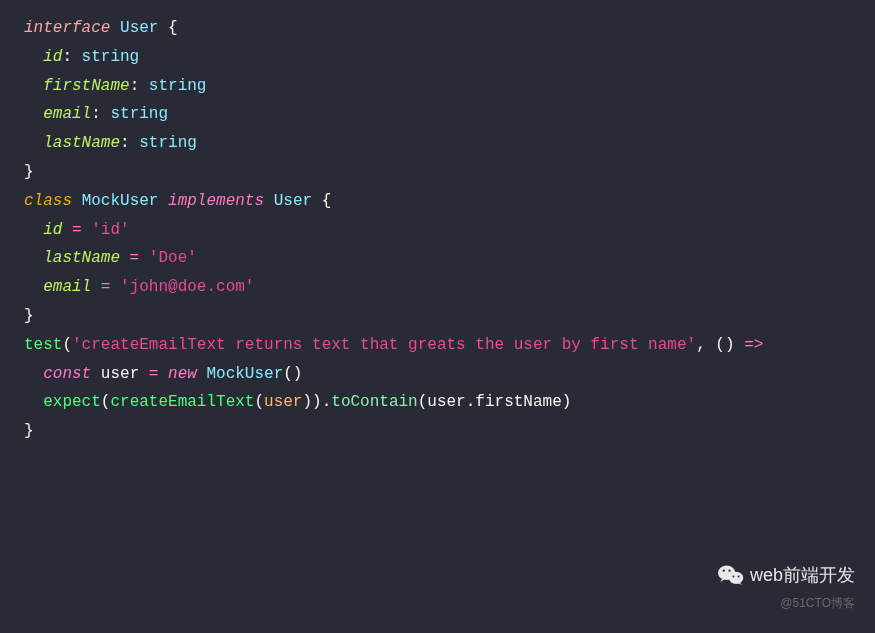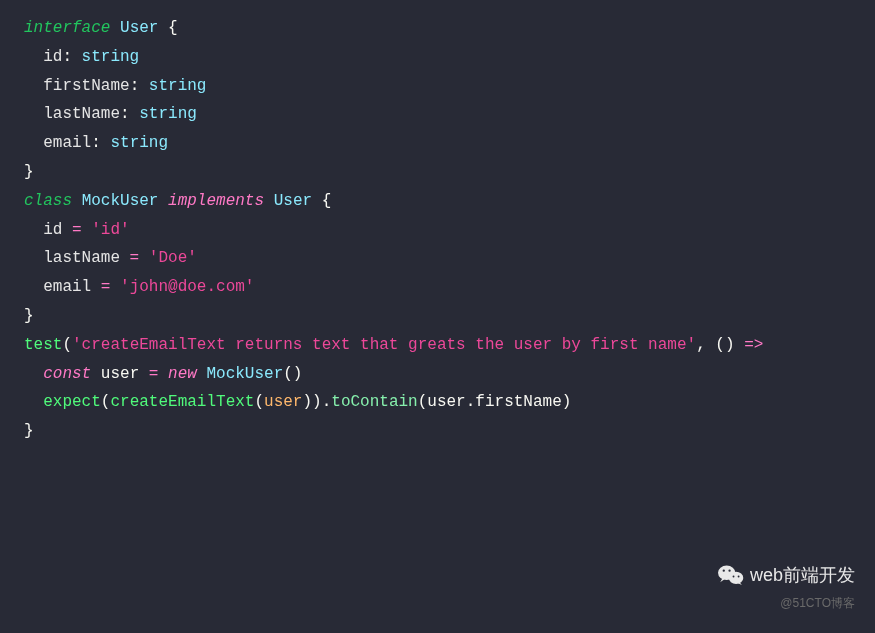--- a/index.html
+++ b/index.html
@@ -15,27 +15,27 @@
       color: #f8f8f2;
       width: 875px;
       height: 633px;
       overflow: hidden;
       position: relative;
       padding: 14px 0 0 24px;
     }
     .code-line {
       white-space: pre;
     }
-    .kw-interface { color: #22c55e; font-style: italic; }
-    .kw-class { color: #22c55e; font-style: italic; }
+    .kw-interface { color: #fca5a5; font-style: italic; }
+    .kw-class { color: #eab308; font-style: italic; }
     .kw-implements { color: #ff79c6; font-style: italic; }
     .kw-const { color: #ff79c6; font-style: italic; }
     .kw-new { color: #ff79c6; font-style: italic; }
     .type-name { color: #8be9fd; }
-    .prop { color: #e5e5e5; }
+    .prop { color: #bef264; font-style: italic; }
     .punct { color: #f8f8f2; }
     .type-string { color: #8be9fd; }
     .operator { color: #ff79c6; }
     .string { color: #ec4899; }
     .func-call { color: #50fa7b; }
     .method { color: #86efac; }
     .param { color: #ffb86c; }
     .var { color: #f8f8f2; }
     .brace { color: #f8f8f2; }
     .arrow { color: #ff79c6; }
@@ -72,22 +72,22 @@
       font-size: 12px;
     }
   </style>
 </head>
 <body>
 
 <div>
 <div class="code-line"><span class="kw-interface">interface</span> <span class="type-name">User</span><span class="brace"> {</span></div>
 <div class="code-line"><span>  </span><span class="prop">id</span><span class="punct">: </span><span class="type-string">string</span></div>
 <div class="code-line"><span>  </span><span class="prop">firstName</span><span class="punct">: </span><span class="type-string">string</span></div>
+<div class="code-line"><span>  </span><span class="prop">email</span><span class="punct">: </span><span class="type-string">string</span></div>
 <div class="code-line"><span>  </span><span class="prop">lastName</span><span class="punct">: </span><span class="type-string">string</span></div>
-<div class="code-line"><span>  </span><span class="prop">email</span><span class="punct">: </span><span class="type-string">string</span></div>
 <div class="code-line"><span class="brace">}</span></div>
 <div class="code-line"></div>
 <div class="code-line"><span class="kw-class">class</span> <span class="type-name">MockUser</span> <span class="kw-implements">implements</span> <span class="type-name">User</span><span class="brace"> {</span></div>
 <div class="code-line"><span>  </span><span class="prop">id</span><span class="operator"> = </span><span class="string">'id'</span></div>
 <div class="code-line"><span>  </span><span class="prop">lastName</span><span class="operator"> = </span><span class="string">'Doe'</span></div>
 <div class="code-line"><span>  </span><span class="prop">email</span><span class="operator"> = </span><span class="string">'john@doe.com'</span></div>
 <div class="code-line"><span class="brace">}</span></div>
 <div class="code-line"></div>
 <div class="code-line"><span class="func-call">test</span><span class="punct">(</span><span class="string">'createEmailText returns text that greats the user by first name'</span><span class="punct">, () </span><span class="arrow">=&gt;</span><span class="punct"> </span></div>
 <div class="code-line"><span>  </span><span class="kw-const">const</span><span class="var"> user </span><span class="operator">= </span><span class="kw-new">new</span><span class="type-name"> MockUser</span><span class="punct">()</span></div>

